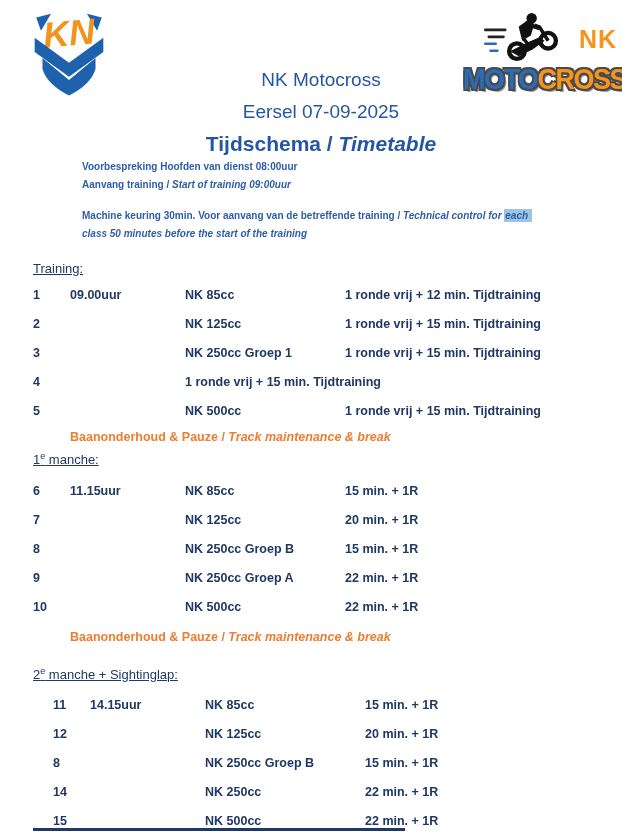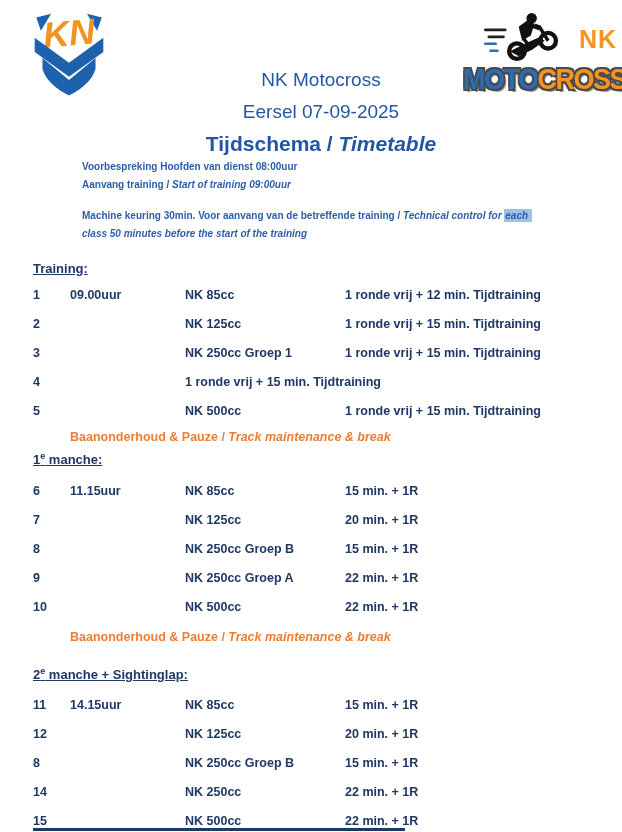--- a/index.html
+++ b/index.html
@@ -39,26 +39,26 @@
   .intro{position:absolute;left:70px;top:158px;right:36px;color:#2D5DA8;font-size:10px;font-weight:700;line-height:17.5px;margin-left:12px;}
   .intro em{font-style:italic;}
   .machine{margin-top:14px;}
   mark.sel{background:var(--hl);color:inherit;padding:1px 4px 1px 1px;}
 
   
   .section{position:absolute;left:33px;right:18px;color:var(--navy);}
   .s1{top:257px;}
   .s2{top:448px;}
   .s3{top:663px;}
-  .sched-heading{font-size:13px;font-weight:700;text-decoration:underline;line-height:16px;color:var(--navy);}
+  .sched-heading{font-size:13px;font-weight:400;text-decoration:underline;line-height:16px;color:var(--navy);}
   .sched-heading sup{font-size:9px;}
   .rows{display:flex;flex-direction:column;gap:14px;}
   .s1 .rows{margin-top:11px;}
   .s2 .rows{margin-top:16px;}
-  .s3 .rows{margin-top:15px;}
+  .s3 .rows{margin-top:15px;margin-left:20px;}
   .row{display:flex;font-size:12.5px;font-weight:700;line-height:15px;color:var(--navy);}
   .c-num{width:37px;}
   .c-time{width:115px;}
   .c-class{width:160px;}
   .c-detail{flex:1;}
 
   .break-note{position:absolute;left:70px;font-size:12.5px;font-weight:700;color:var(--orange);line-height:15px;}
   .b1{top:430px;}
   .b2{top:630px;}
   .break-note em{font-style:italic;}

